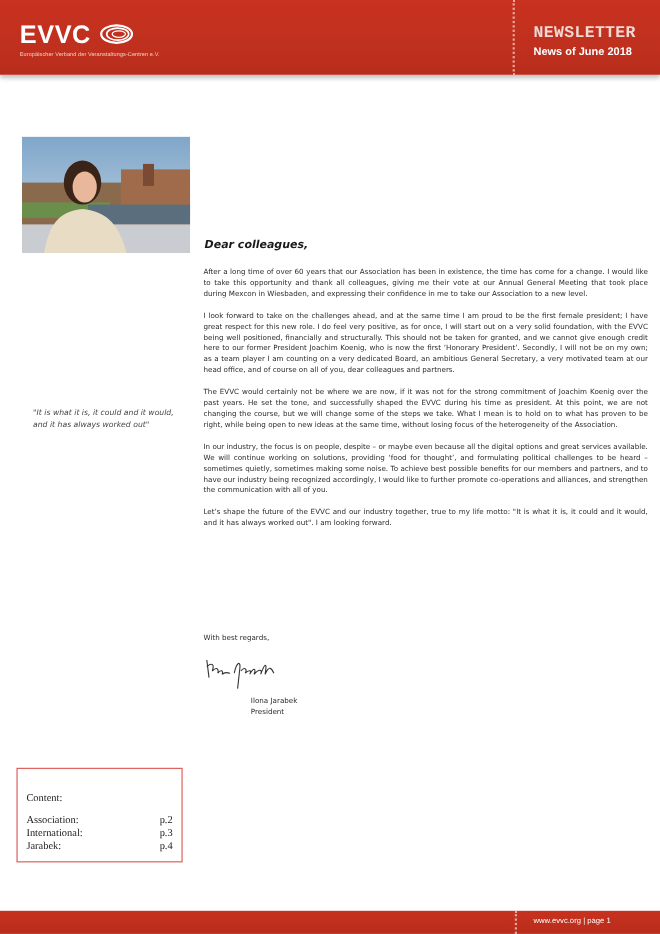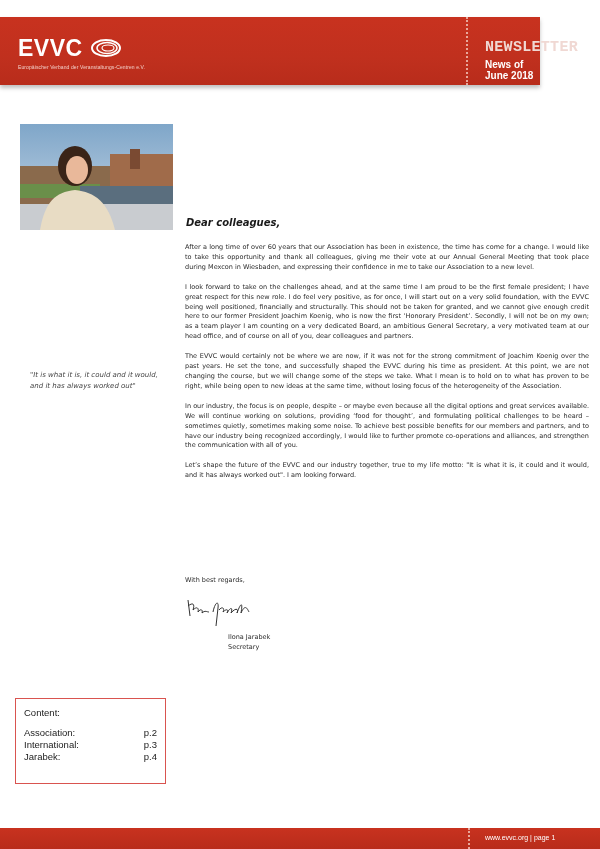--- a/index.html
+++ b/index.html
@@ -3,24 +3,23 @@
 <meta charset="utf-8">
 <style>
   html, body { margin: 0; padding: 0; }
   body {
     width: 600px; height: 849px; position: relative; overflow: hidden;
     background: #ffffff;
     font-family: "DejaVu Sans", sans-serif;
     color: #2a2a2a;
   }
   .header {
-    position: absolute; left: 0; top: 0; width: 540px; height: 68px;
+    position: absolute; left: 0; top: 0; width: 600px; height: 68px;
     background: linear-gradient(180deg, #c8321f 0%, #c0301e 60%, #b82c1b 100%);
     box-shadow: 0 3px 4px rgba(0,0,0,0.25);
-    margin-top: 17px;
   }
   .header-divider {
     position: absolute; left: 466px; top: 0; width: 0; height: 68px;
     border-left: 2px dotted #e8a89c;
   }
   .logo {
     position: absolute; left: 18px; top: 20px;
   }
   .logo-text {
     font-family: "Liberation Sans", sans-serif; font-weight: bold;
@@ -58,22 +57,22 @@
     position: absolute; left: 185px; top: 243px; width: 404px;
     font-size: 6.5px; line-height: 9.9px; text-align: justify; color: #2b2b2b;
   }
   .body-text p { margin: 0 0 10px 0; }
   .closing { position: absolute; left: 185px; top: 576px; font-size: 6.5px; color: #2b2b2b; }
   .signature { position: absolute; left: 185px; top: 594px; }
   .signer { position: absolute; left: 185px; top: 632px; font-size: 6.5px; line-height: 10px; color: #2b2b2b; margin-left: 43px; }
   .toc {
     position: absolute; left: 15px; top: 698px; width: 151px; height: 86px;
     border: 1px solid #d9534f; box-sizing: border-box;
-    font-family: Liberation Sans, sans-serif; font-size: 9.5px; color: #222;
-    padding: 8px 8px;
+    font-family: Liberation Serif, serif; font-size: 9.5px; color: #222;
+    padding: 22px 8px;
   }
   .toc-title { margin-bottom: 9px; }
   .toc-row { display: flex; line-height: 12px; gap: 40px; }
   .toc-row .lbl { width: 108px; }
   .footer {
     position: absolute; left: 0; top: 828px; width: 600px; height: 21px;
     background: linear-gradient(180deg, #c8321f, #b82c1b);
   }
   .footer-divider {
     position: absolute; left: 468px; top: 0; height: 21px; border-left: 2px dotted #e8a89c;
@@ -141,21 +140,21 @@
 <div class="signature">
   <svg width="80" height="34" viewBox="0 0 80 34">
     <path d="M3 6 L5 22 M3 12 C8 8 10 10 8 16 C12 12 14 14 13 18 C16 14 18 16 17 19 C20 16 22 18 24 18
              M28 18 C30 8 34 6 33 14 L31 32 M34 16 C37 12 40 14 38 18 C42 14 44 16 42 19 C46 12 48 14 46 19
              C50 14 54 14 52 19 C56 8 58 8 56 19 C60 10 62 14 64 18" fill="none" stroke="#333" stroke-width="1"></path>
   </svg>
 </div>
 
 <div class="signer">
   <div>Ilona Jarabek</div>
-  <div>Secretary</div>
+  <div>President</div>
 </div>
 
 <div class="toc">
   <div class="toc-title">Content:</div>
   <div class="toc-row">
     <span class="lbl">Association:</span>
     <span>p.2</span>
   </div>
   <div class="toc-row">
     <span class="lbl">International:</span>

